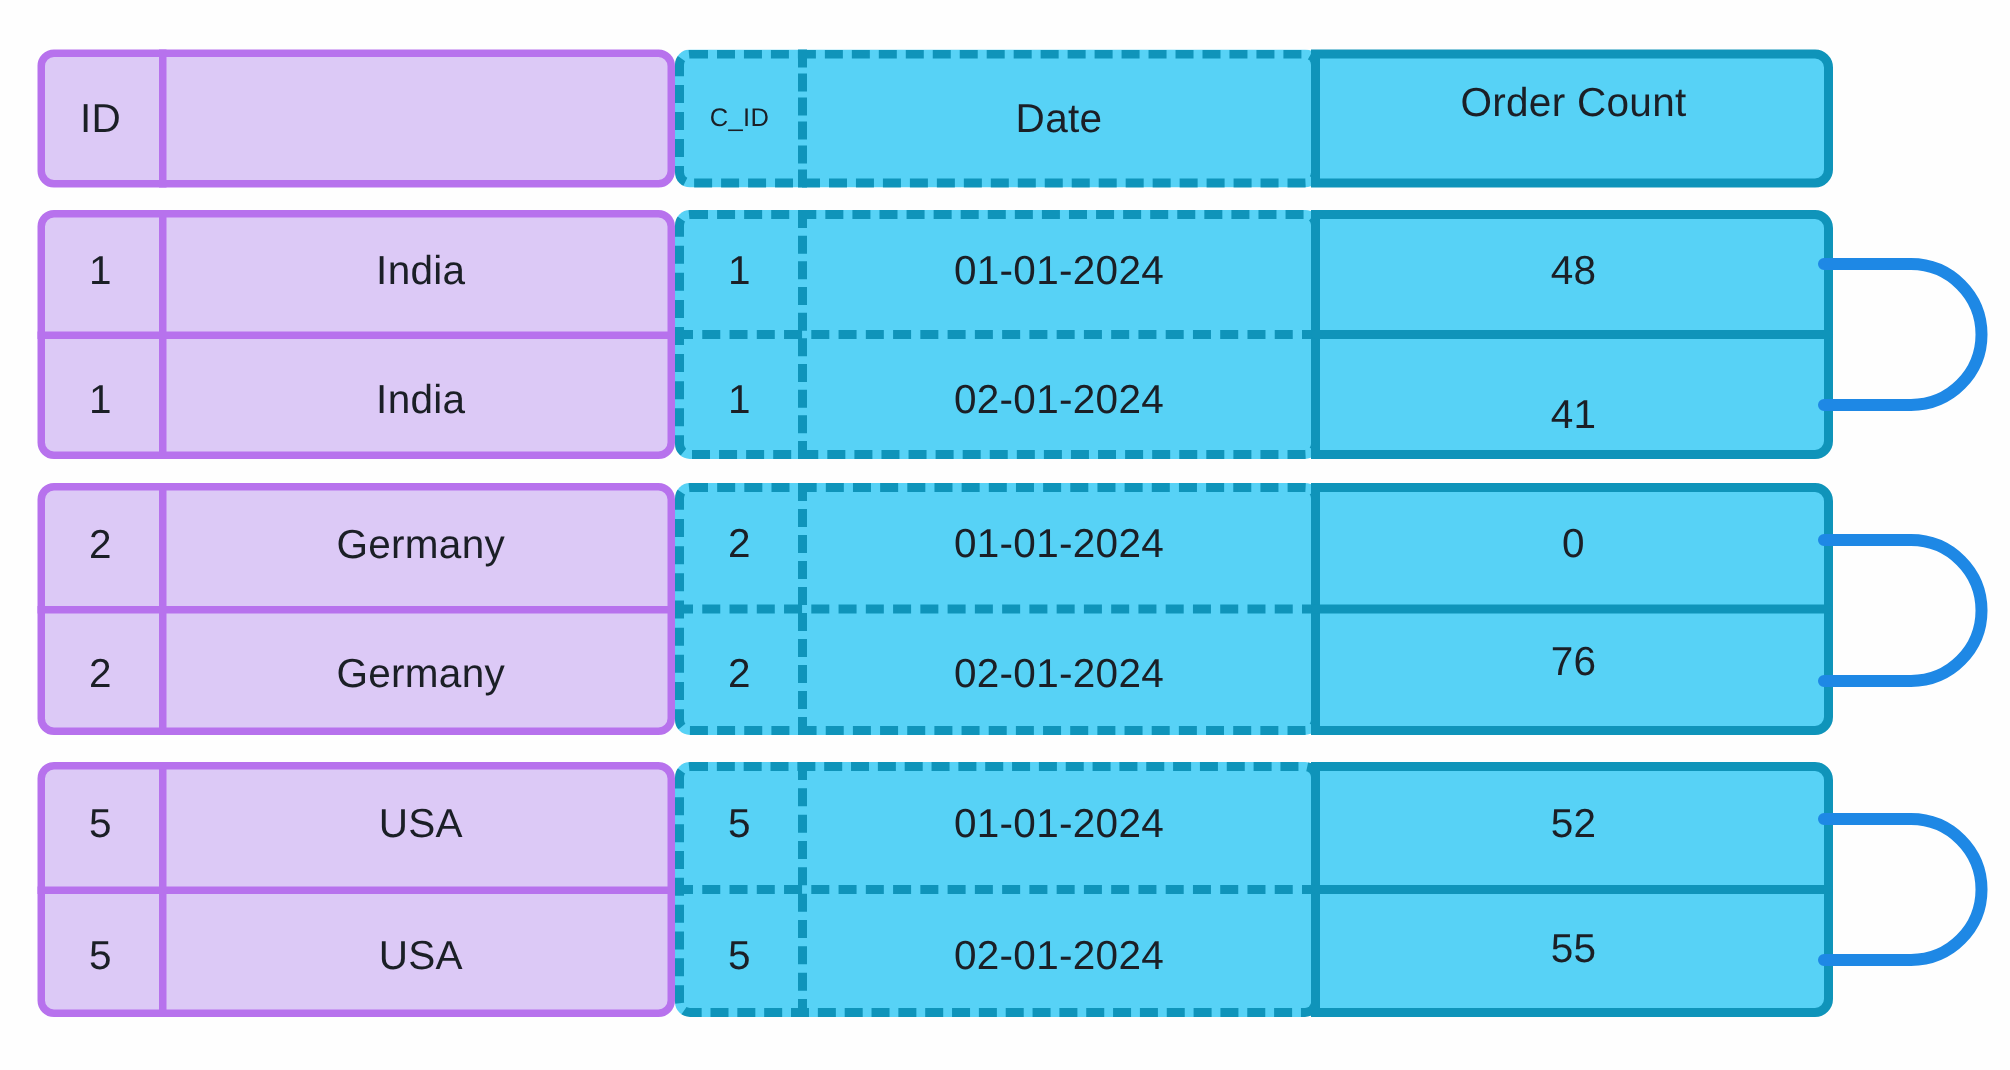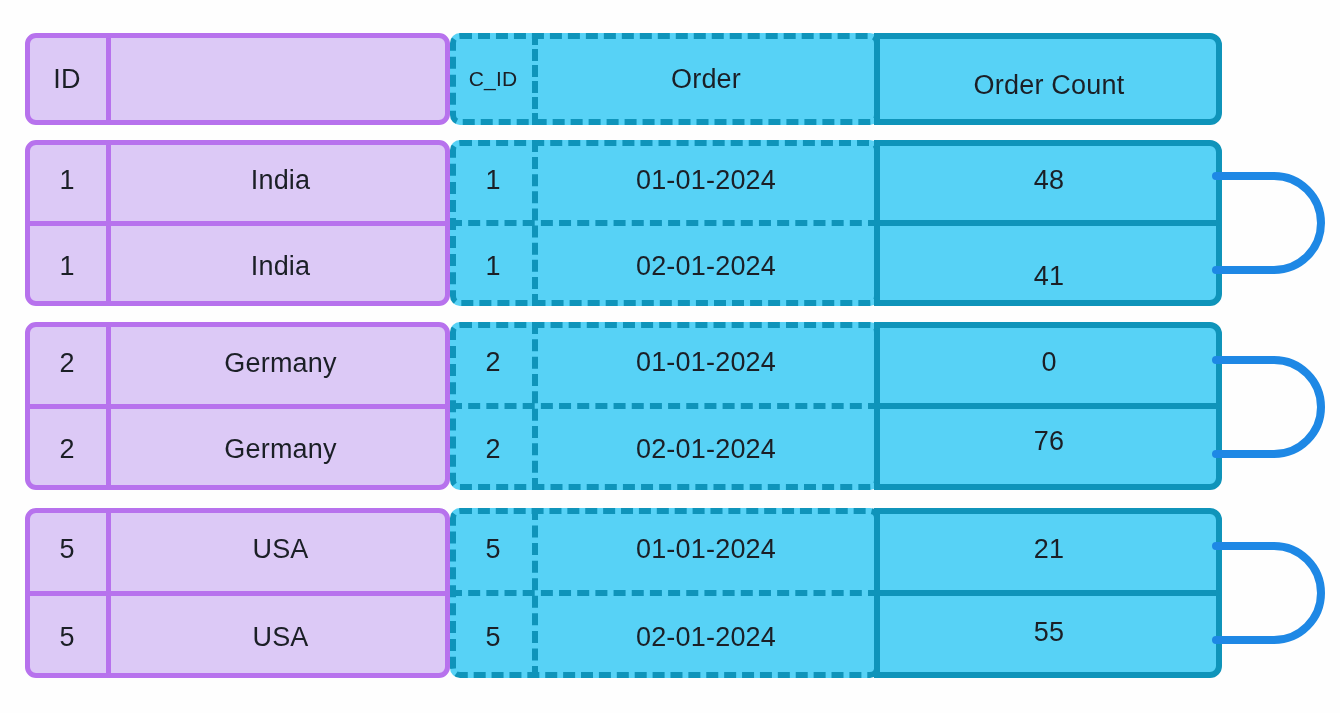--- a/index.html
+++ b/index.html
@@ -16,21 +16,21 @@
 
   
   .cell{
     position:absolute;
     display:flex;align-items:center;justify-content:center;
     box-sizing:border-box;
     font-size:27px;
     letter-spacing:.2px;
     white-space:nowrap;
   }
-  .cell.small{font-size:21px;}
+  .cell.small{font-size:17px;}
 
   
   .p-block{
     position:absolute;
     box-sizing:border-box;
     background:#DCC9F6;
     border:5px solid #B772ED;
     border-radius:11px;
   }
   .p-vline{
@@ -78,22 +78,22 @@
   <div class="p-vline" style="left:106px;top:33px;height:92px;"></div>
   <div class="cell" style="left:25px;top:33px;width:84px;height:92px;">ID</div>
 
   <div class="c-block dashed" style="left:450px;top:33px;width:430px;height:92px;"></div>
 
   <div class="c-block" style="left:874px;top:33px;width:348px;height:92px;border-top-left-radius:0;border-bottom-left-radius:0;"></div>
 
   <div class="c-vdash" style="left:532px;top:33px;height:92px;"></div>
 
   <div class="cell small" style="left:452px;top:33px;width:82px;height:92px;">C_ID</div>
-  <div class="cell" style="left:536px;top:33px;width:340px;height:92px;">Order</div>
-  <div class="cell" style="left:878px;top:39px;width:342px;height:92px;">Order Count</div>
+  <div class="cell" style="left:536px;top:33px;width:340px;height:92px;">Date</div>
+  <div class="cell" style="left:878px;top:22px;width:342px;height:92px;">Order Count</div>
 
   <div>
 
     <div class="p-block" style="left:25px;top:140px;width:425px;height:166px;"></div>
     <div class="p-vline" style="left:106px;top:140px;height:166px;"></div>
     <div class="p-hline" style="left:25px;top:221px;width:425px;"></div>
 
     <div class="cell" style="left:25px;top:140px;width:84px;height:81px;">1</div>
     <div class="cell" style="left:111px;top:140px;width:339px;height:81px;">India</div>
     <div class="cell" style="left:25px;top:226px;width:84px;height:80px;">1</div>
@@ -162,21 +162,21 @@
     <div class="cell" style="left:111px;top:596px;width:339px;height:82px;">USA</div>
 
     <div class="c-block dashed" style="left:450px;top:508px;width:430px;height:170px;"></div>
     <div class="c-block" style="left:874px;top:508px;width:348px;height:170px;border-top-left-radius:0;border-bottom-left-radius:0;"></div>
     <div class="c-vdash" style="left:532px;top:508px;height:170px;"></div>
     <div class="c-hdash" style="left:450px;top:590px;width:430px;"></div>
     <div class="c-hline" style="left:874px;top:590px;width:348px;"></div>
 
     <div class="cell" style="left:452px;top:508px;width:82px;height:82px;">5</div>
     <div class="cell" style="left:536px;top:508px;width:340px;height:82px;">01-01-2024</div>
-    <div class="cell" style="left:878px;top:508px;width:342px;height:82px;">21</div>
+    <div class="cell" style="left:878px;top:508px;width:342px;height:82px;">52</div>
 
     <div class="cell" style="left:452px;top:596px;width:82px;height:82px;">5</div>
     <div class="cell" style="left:536px;top:596px;width:340px;height:82px;">02-01-2024</div>
     <div class="cell" style="left:878px;top:596px;width:342px;height:72px;">55</div>
 
     <div class="connector" style="left:1214px;top:530px;width:126px;height:126px;">
       <svg width="126" height="126" viewBox="0 0 126 126" fill="none">
         <path d="M2 16 H60 A47 47 0 0 1 60 110 H2" stroke="#1E88E5" stroke-width="8" stroke-linecap="round" fill="none"></path>
       </svg>
     </div>

